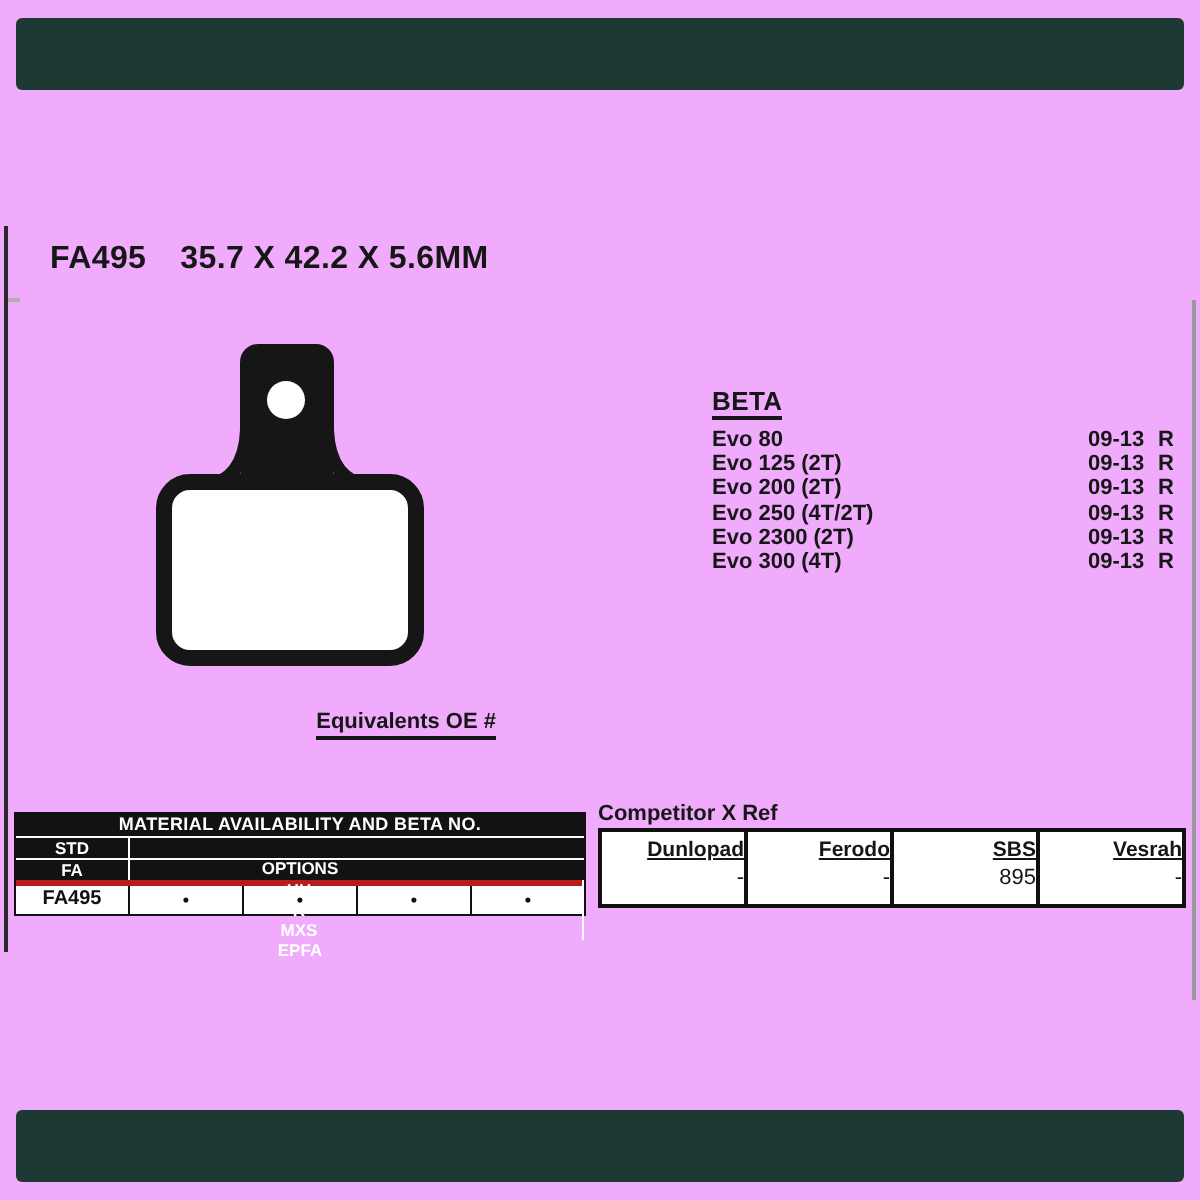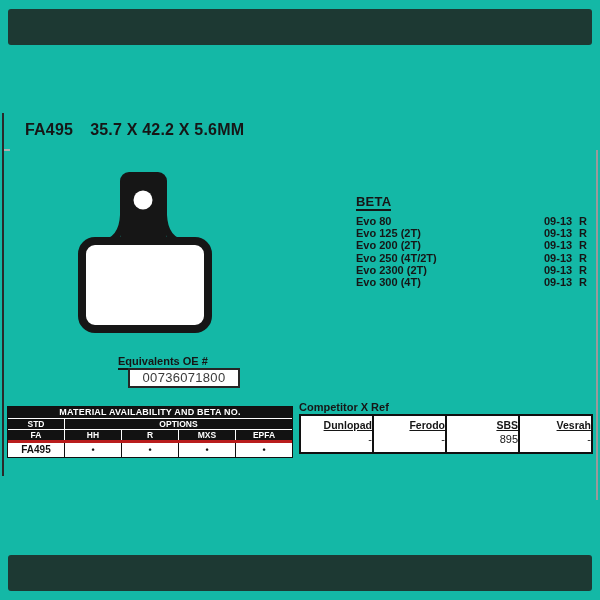--- a/index.html
+++ b/index.html
@@ -1,17 +1,17 @@
 <!DOCTYPE html>
 <html><head>
 <meta charset="utf-8">
 <style>
   html,body{margin:0;padding:0;background:#ffffff;}
   .canvas{
-    position:relative;width:600px;height:600px;background:#14b8a6;overflow:hidden;
+    position:relative;width:600px;height:600px;background:#f0abfc;overflow:hidden;
     font-family:"Liberation Sans","DejaVu Sans",sans-serif;color:#161616;
   }
   .banner{position:absolute;left:8px;width:584px;height:36px;background:#1d3933;border-radius:3px;}
   .banner.top{top:9px;}
   .banner.bottom{top:555px;}
   .edge-line{position:absolute;background:#2a2a2a;}
   .edge-left{left:2px;top:113px;width:2px;height:363px;}
   .edge-right{left:596px;top:150px;width:2px;height:350px;background:#9a9a9a;}
   .tick{position:absolute;left:4px;top:149px;width:6px;height:2px;background:#b0b0b0;}
 
@@ -20,30 +20,30 @@
 
   .pad-svg{position:absolute;left:75px;top:169px;}
 
   .fitment{position:absolute;left:317px;top:192px;width:236px;margin-left:39px;}
   .make{font-size:13px;font-weight:bold;letter-spacing:.2px;display:inline-block;
         border-bottom:2px solid #161616;padding-bottom:0px;margin-bottom:4px;}
   .fit-row{position:relative;height:12.2px;font-size:11px;font-weight:bold;line-height:12.2px;white-space:nowrap;}
   .fit-row .years{position:absolute;left:188px;top:0;}
   .fit-row .note{position:absolute;left:223px;top:0;}
 
-  .equiv-head{position:absolute;left:118px;top:351px;width:130px;text-align:left;}
+  .equiv-head{position:absolute;left:118px;top:351px;width:130px;text-align:right;}
   .equiv-head span{display:inline-block;font-size:11px;font-weight:bold;border-bottom:2px solid #161616;padding-bottom:1px;}
   .oe-box{position:absolute;left:128px;top:368px;width:108px;height:16px;border:2px solid #262626;
           text-align:center;font-size:13px;line-height:16px;color:#3b3b3b;letter-spacing:.3px;background:#fff;}
 
   .mat-table{position:absolute;left:7px;top:406px;width:284px;border:1px solid #101010;background:#101010;}
   .mat-r1{height:11px;background:#121212;color:#fff;text-align:center;font-size:9px;font-weight:bold;
           line-height:11px;letter-spacing:.2px;border-bottom:1px solid #fff;white-space:nowrap;}
   .mat-flex{display:flex;color:#fff;}
-  .mat-r2,.mat-r3{height:10px;background:#121212;font-size:8.5px;font-weight:bold;line-height:10px;text-align:center;}
+  .mat-r2,.mat-r3{height:10px;background:#121212;font-size:8.5px;font-weight:bold;line-height:10px;text-align:center;flex-direction:column;}
   .mat-r2{border-bottom:1px solid #fff;}
   .mat-r3{border-bottom:3px solid #b91c1c;}
   .mat-std{width:56px;border-right:1px solid #fff;}
   .mat-opt{flex:1;}
   .mat-c{flex:1;border-right:1px solid #fff;}
   .mat-c:last-child{border-right:none;}
   .mat-r4{display:flex;height:14px;background:#ffffff;color:#111;font-size:10px;line-height:14px;text-align:center;}
   .mat-r4 .cell{flex:1;border-right:1px solid #101010;}
   .mat-r4 .cell:last-child{border-right:none;}
   .mat-r4 .first{width:56px;flex:none;font-weight:bold;}
@@ -112,21 +112,20 @@
     <div class="fit-row">
       <span>Evo 300 (4T)</span>
       <span class="years">09-13</span>
       <span class="note">R</span>
     </div>
   </div>
 
   <div class="equiv-head">
     <span>Equivalents OE #</span>
   </div>
-  <div class="oe-box">00736071800</div>
 
   <div class="mat-table">
     <div class="mat-r1">MATERIAL AVAILABILITY AND BETA NO.</div>
     <div class="mat-flex mat-r2">
       <div class="mat-std">STD</div>
       <div class="mat-opt">OPTIONS</div>
     </div>
     <div class="mat-flex mat-r3">
       <div class="mat-std">FA</div>
       <div class="mat-c">HH</div>

